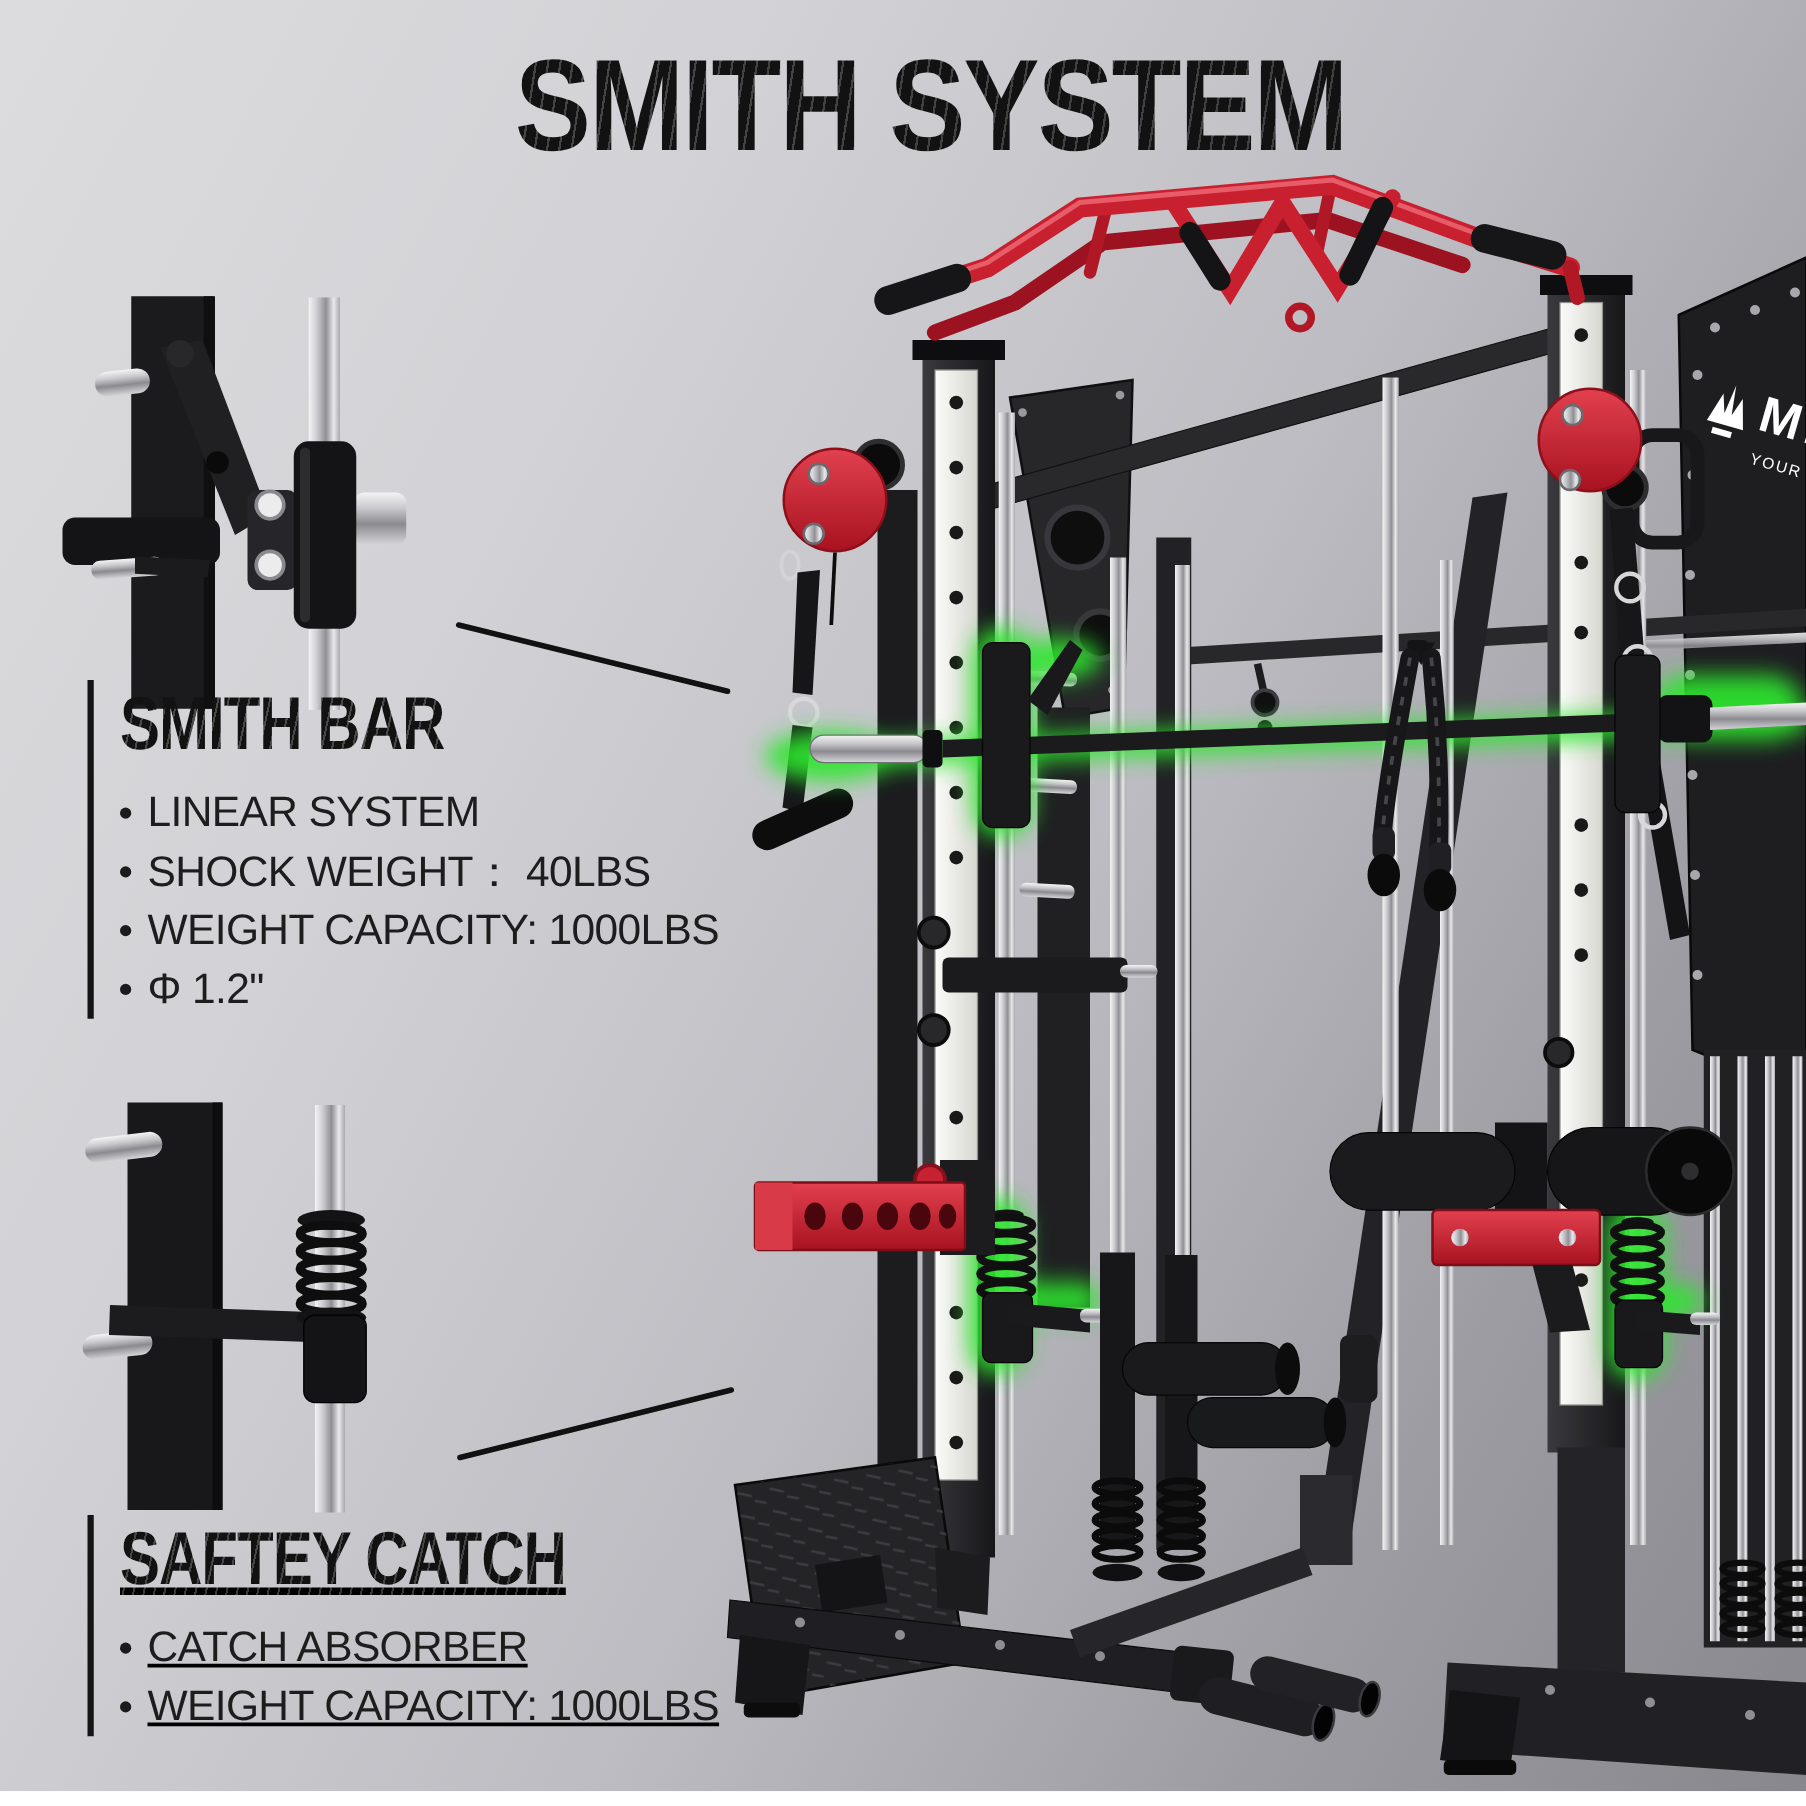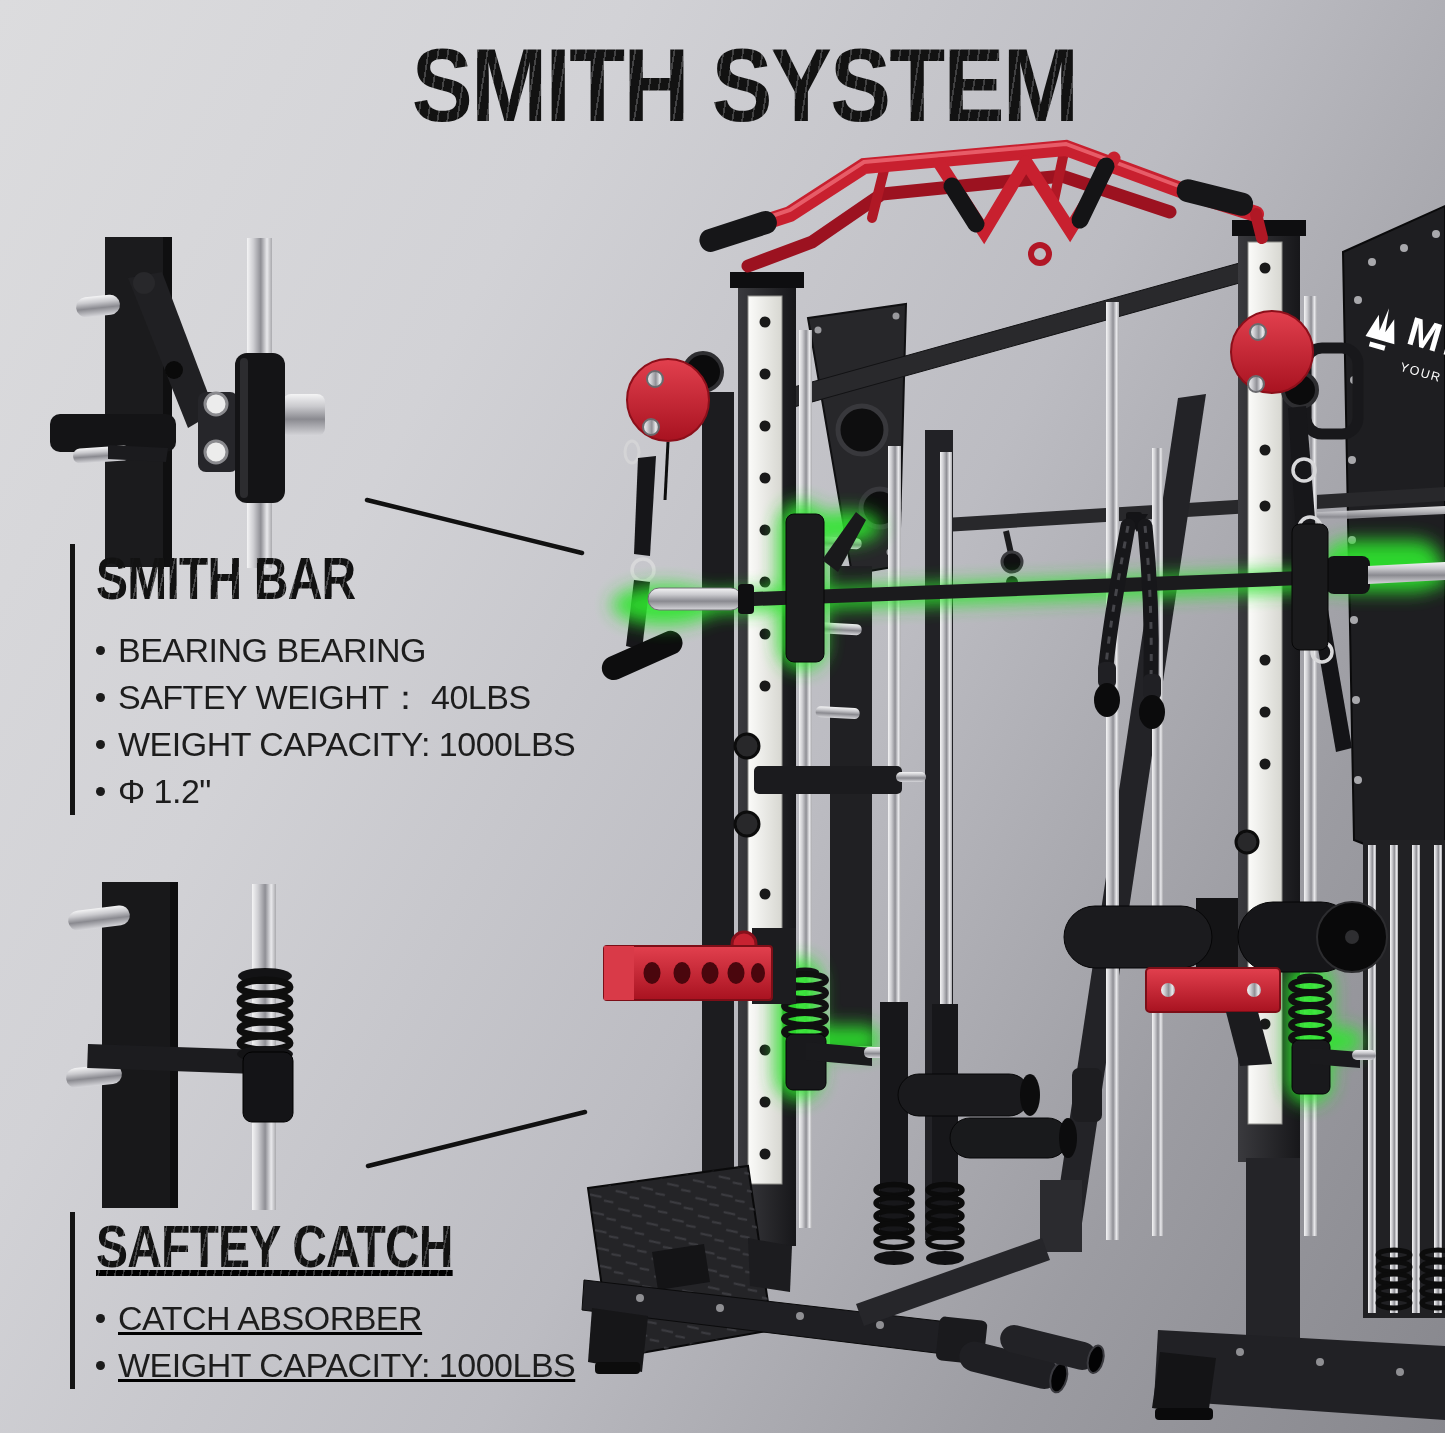--- a/index.html
+++ b/index.html
@@ -432,25 +432,25 @@
       <ellipse cx="265" cy="1054" rx="28" ry="8" fill="#131315"></ellipse>
       <rect x="243" y="1052" width="50" height="70" rx="9" fill="#141417" stroke="#000"></rect>
     </g>
   </svg>
 
   <div class="callout" style="left:70px;top:544px;">
     <h2>SMITH BAR</h2>
     <ul>
       <li>
           <span class="dot"></span>
-          <span class="btxt">BEARING BEARING</span>
-        </li>
-      <li>
-          <span class="dot"></span>
-          <span class="btxt">SAFTEY WEIGHT： 40LBS</span>
+          <span class="btxt">LINEAR SYSTEM</span>
+        </li>
+      <li>
+          <span class="dot"></span>
+          <span class="btxt">SHOCK WEIGHT： 40LBS</span>
         </li>
       <li>
           <span class="dot"></span>
           <span class="btxt">WEIGHT CAPACITY: 1000LBS</span>
         </li>
       <li>
           <span class="dot"></span>
           <span class="btxt">Φ 1.2"</span>
         </li>
     </ul>

